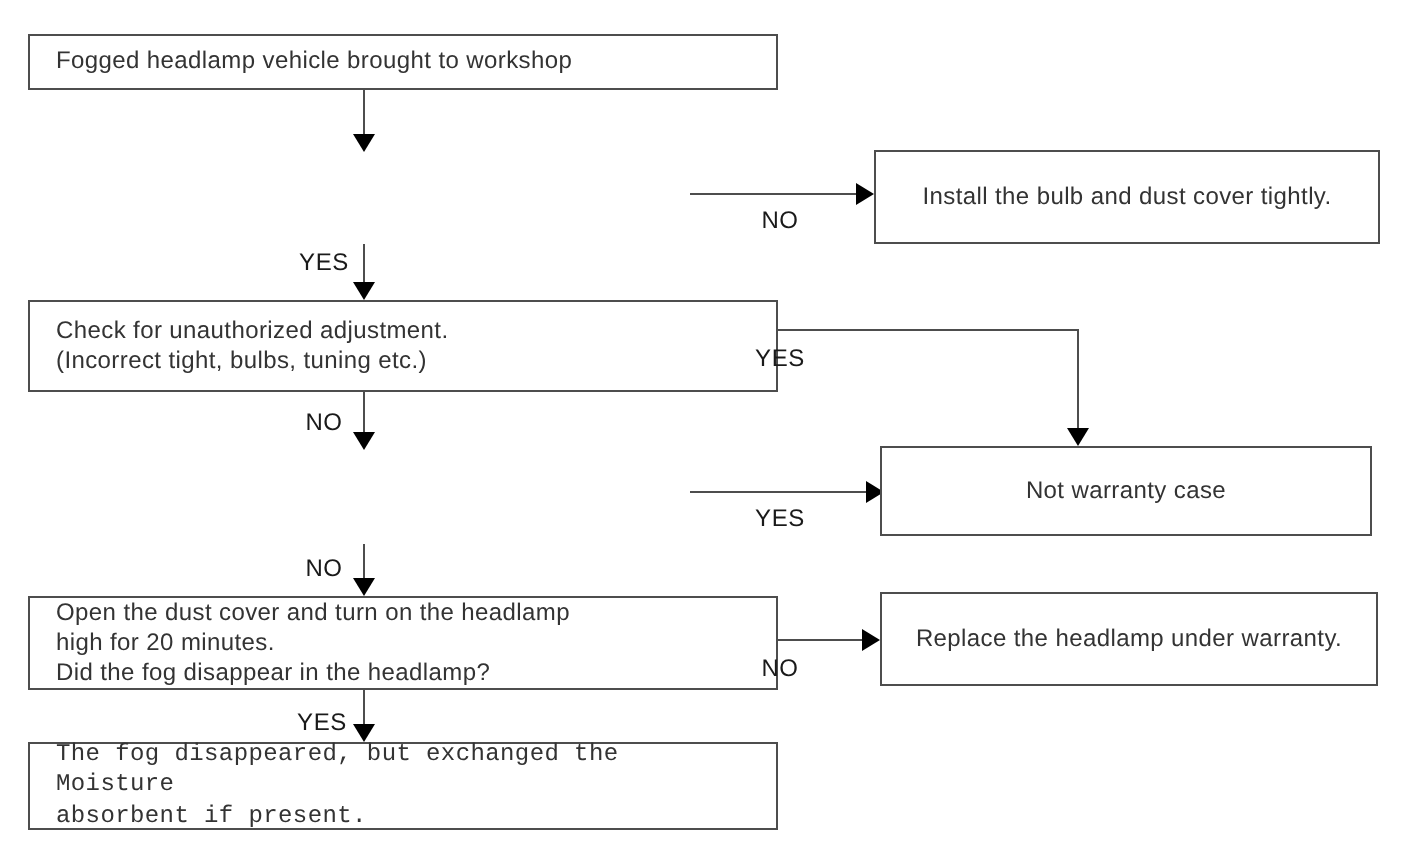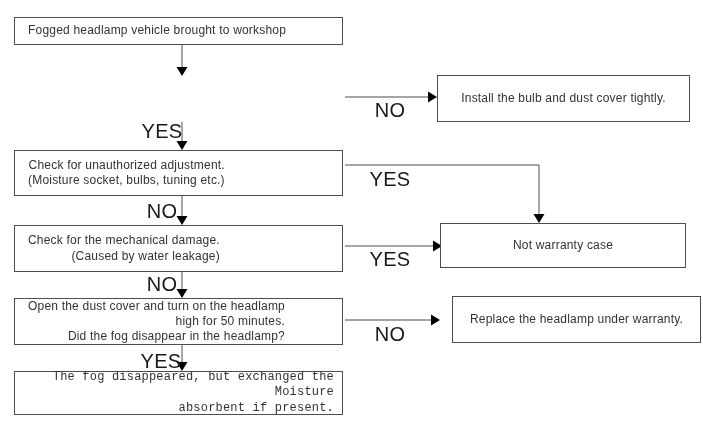--- a/index.html
+++ b/index.html
@@ -30,35 +30,35 @@
     color: #333333;
     font-size: 12px;
     line-height: 15.5px;
     letter-spacing: 0.2px;
     display: flex;
     align-items: center;
     white-space: pre-line;
   }
   .node.left-col {
     left: 14px;
-    width: 329px;
+    width: 375px;
     justify-content: flex-start;
-    padding: 2px 8px 2px 13px;
-    text-align: right;
+    padding: 2px 20px 2px 13px;
+    text-align: left;
   }
   .node.right-col {
     justify-content: center;
     text-align: center;
     padding: 2px 2px;
   }
   .edge-label {
     position: absolute;
     transform: translate(-50%, -50%);
     color: #1a1a1a;
-    font-size: 20px;
+    font-size: 12px;
     letter-spacing: 0.3px;
     white-space: nowrap;
   }
   .connector {
     stroke: #4d4d4d;
     stroke-width: 1;
     fill: none;
   }
   .arrowhead {
     fill: #000000;
@@ -97,37 +97,35 @@
     <polygon class="arrowhead" points="431,314.5 431,325.5 440,320"></polygon>
 
     <path class="connector" d="M182,345 L182,364"></path>
     <polygon class="arrowhead" points="176.5,362 187.5,362 182,371"></polygon>
   </svg>
 
   <div class="node left-col" style="top:17px;height:28px;">Fogged headlamp vehicle brought to workshop</div>
 
 
   <div class="node left-col" style="top:150px;height:46px;">Check for unauthorized adjustment.
-(Moisture socket, bulbs, tuning etc.)</div>
+(Incorrect tight, bulbs, tuning etc.)</div>
 
-  <div class="node left-col" style="top:225px;height:47px;">Check for the mechanical damage.
-(Caused by water leakage)</div>
 
   <div class="node left-col" style="top:298px;height:47px;line-height:15px;">Open the dust cover and turn on the headlamp
-high for 50 minutes.
+high for 20 minutes.
 Did the fog disappear in the headlamp?</div>
 
   <div class="node left-col" style="top:371px;height:44px;font-family:Liberation Mono, monospace;">The fog disappeared, but exchanged the Moisture
 absorbent if present.</div>
 
   <div class="node right-col" style="left:437px;top:75px;width:253px;height:47px;">Install the bulb and dust cover tightly.</div>
 
   <div class="node right-col" style="left:440px;top:223px;width:246px;height:45px;">Not warranty case</div>
 
-  <div class="node right-col" style="left:440px;top:296px;width:249px;height:47px;margin-left:12px;">Replace the headlamp under warranty.</div>
+  <div class="node right-col" style="left:440px;top:296px;width:249px;height:47px;">Replace the headlamp under warranty.</div>
 
   <div class="edge-label" style="left:390px;top:110px;">NO</div>
 
   <div class="edge-label" style="left:162px;top:131px;">YES</div>
 
   <div class="edge-label" style="left:390px;top:179px;">YES</div>
 
   <div class="edge-label" style="left:162px;top:211px;">NO</div>
 
   <div class="edge-label" style="left:390px;top:259px;">YES</div>

